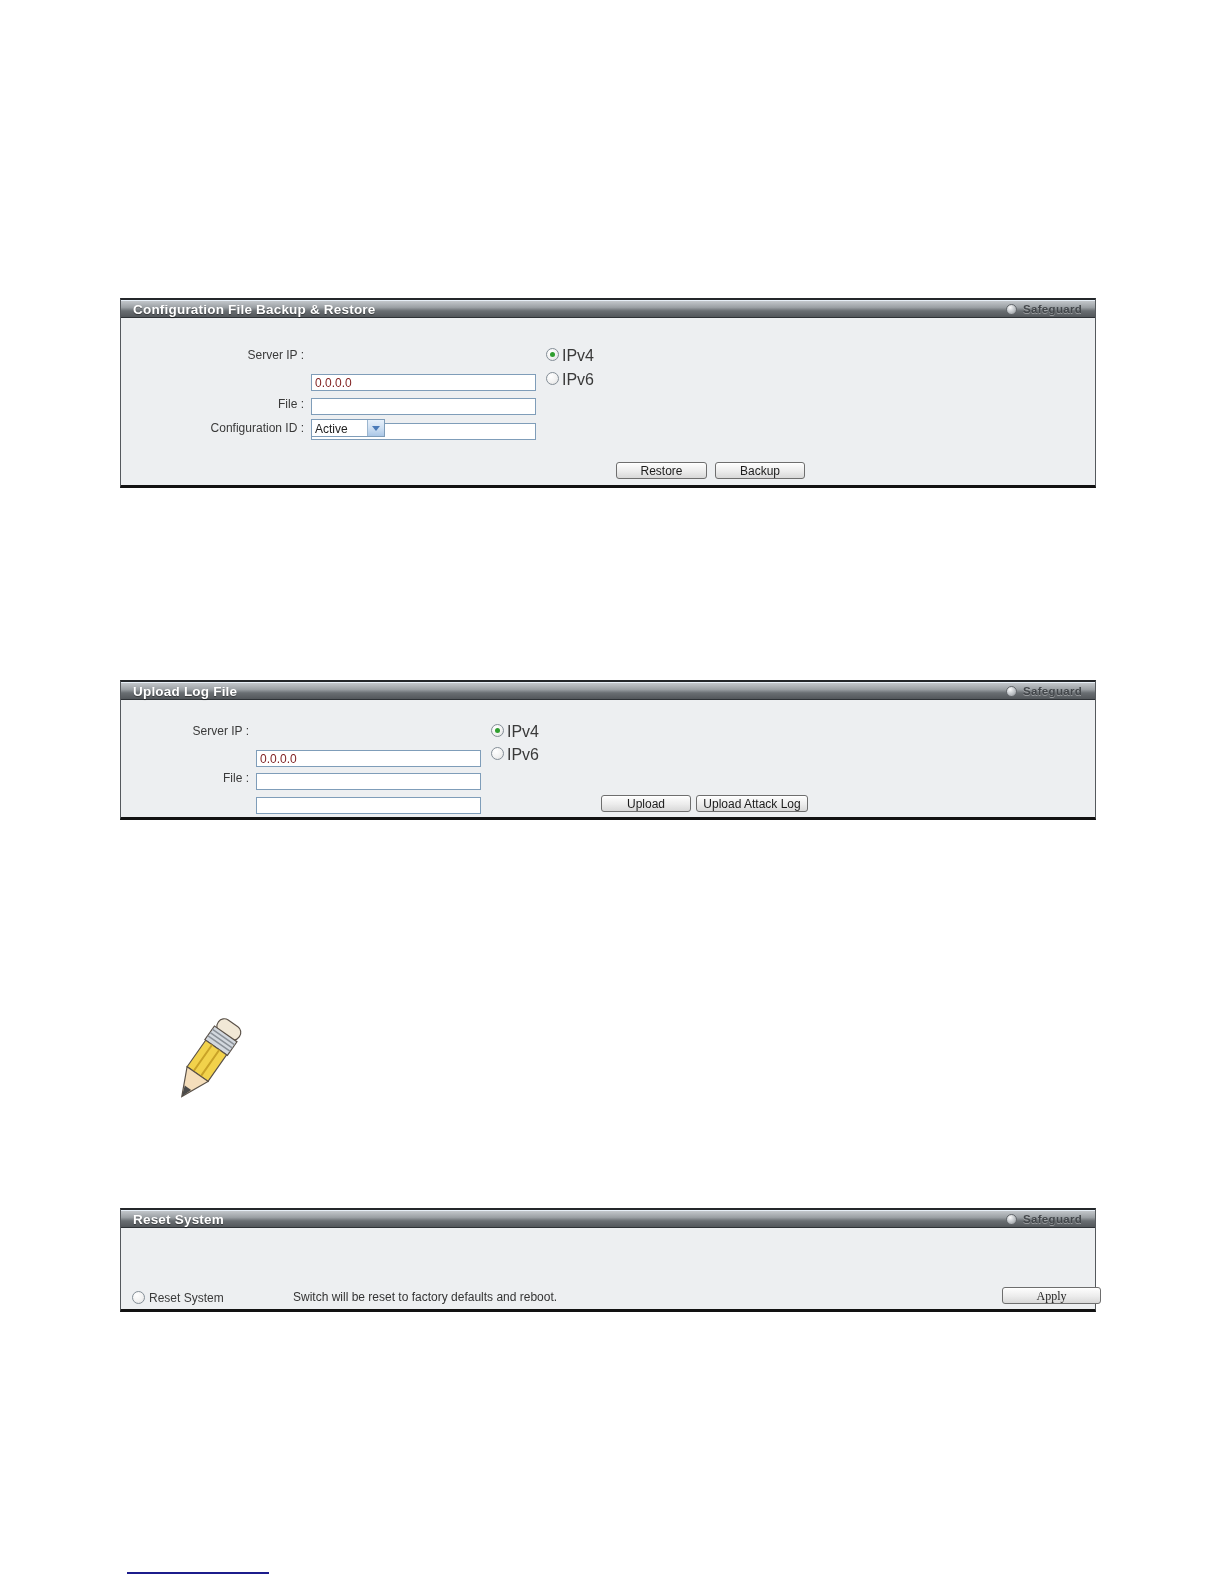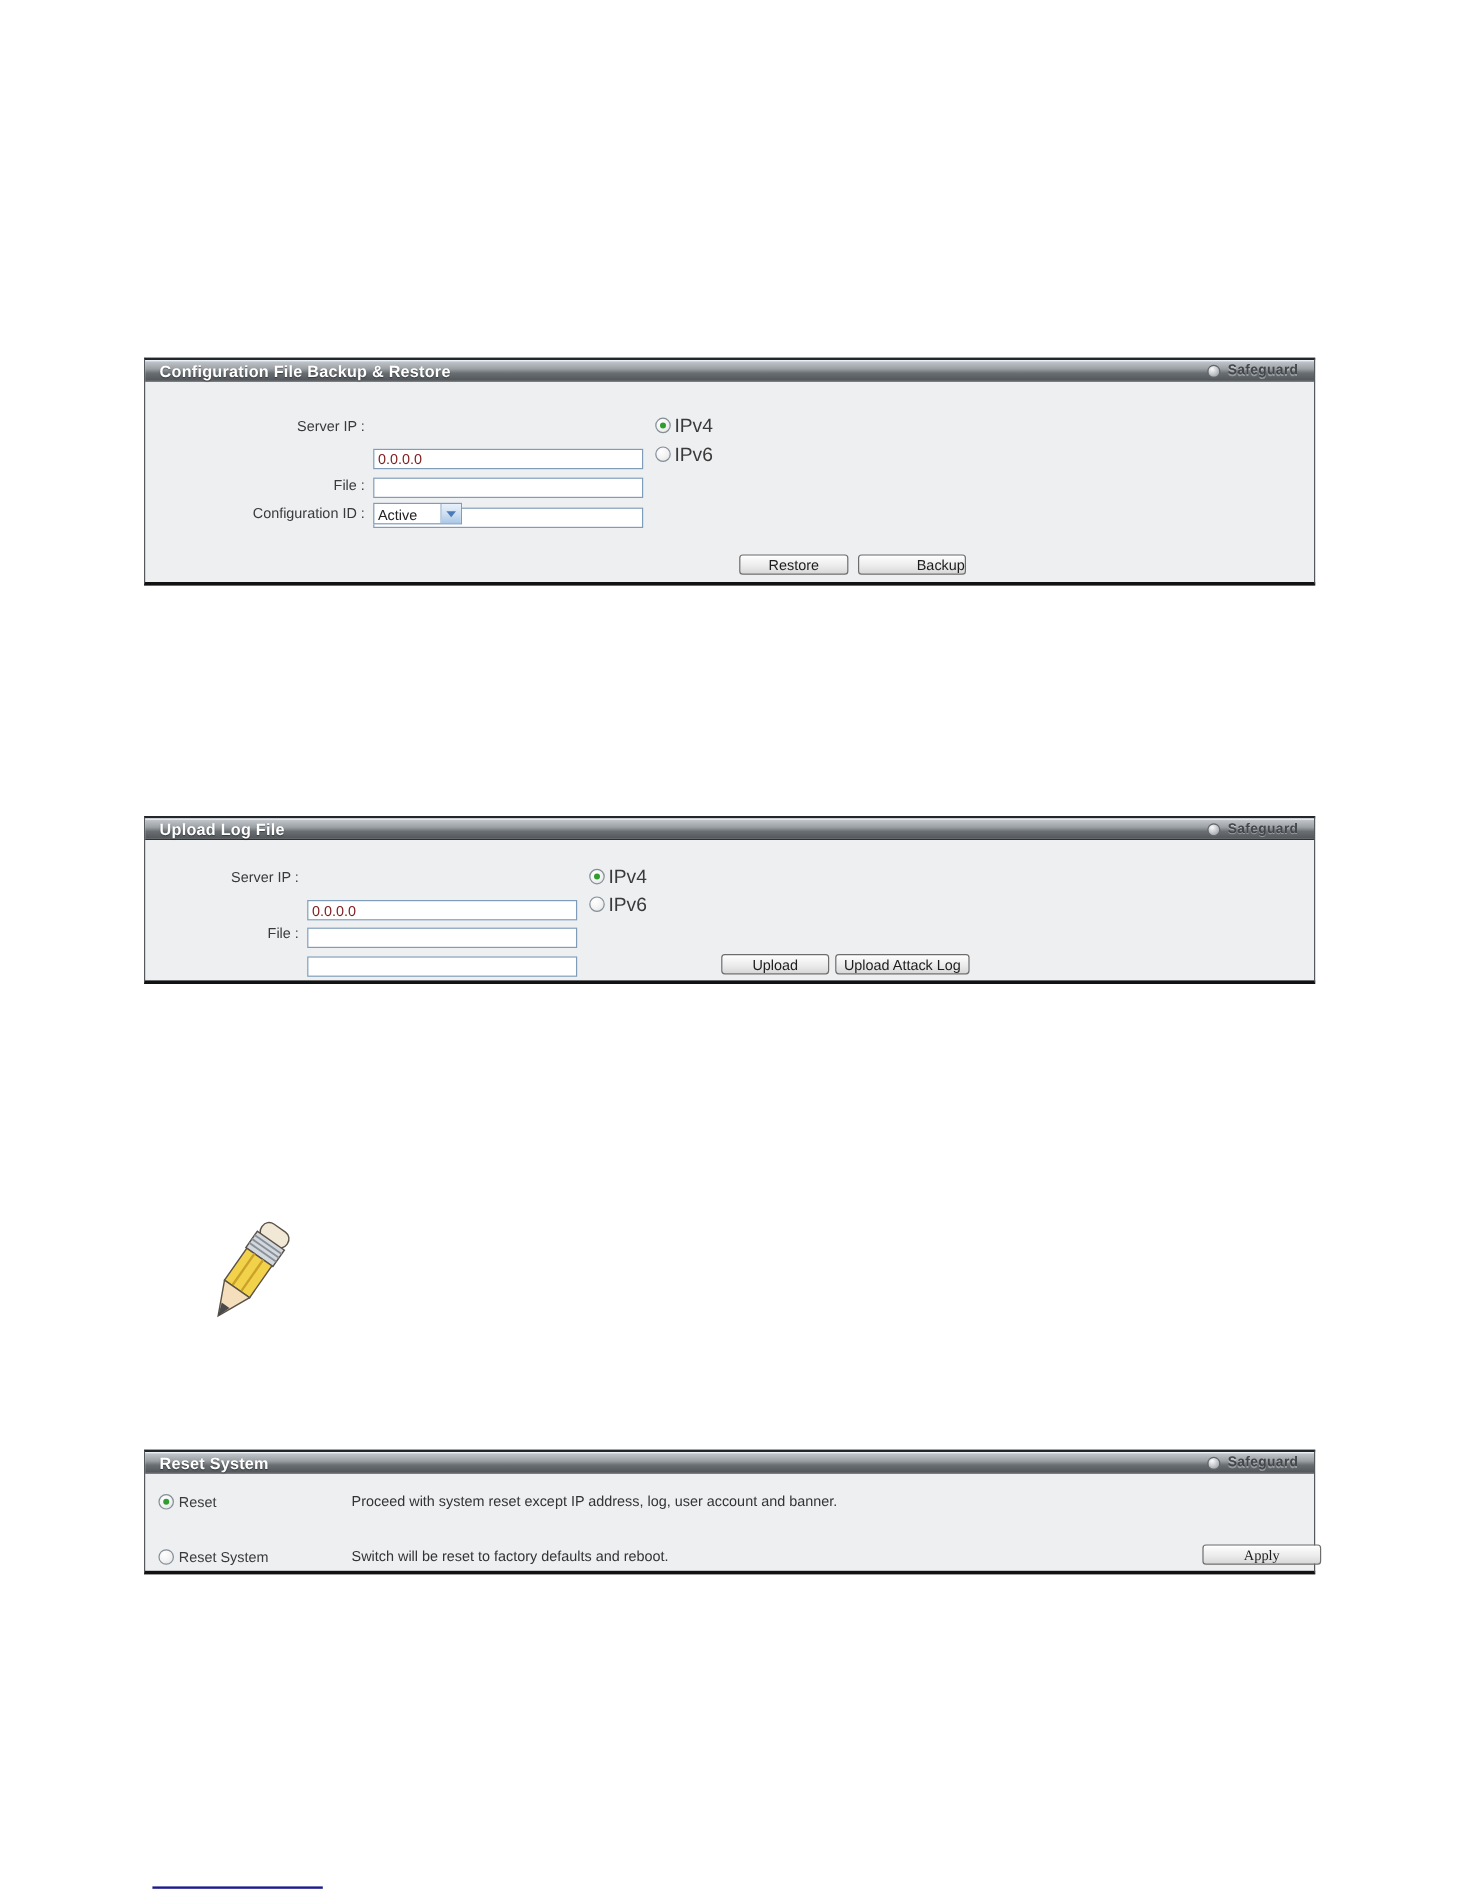--- a/index.html
+++ b/index.html
@@ -143,21 +143,21 @@
     <div class="select" style="left:190px; top:0;">
       <span class="sel-text">Active</span>
       <span class="sel-arrow">
           <i></i>
         </span>
     </div>
   </div>
 
 
   <button class="btn" style="left:457px; top:162px; width:91px;">Restore</button>
-  <button class="btn" style="left:556px; top:162px; width:90px;text-align:right;">Backup</button>
+  <button class="btn" style="left:556px; top:162px; width:90px;">Backup</button>
 </div>
 
 <div class="panel" style="top:680px; height:140px;padding-left:10px;">
   <div class="panel-title">
     <span class="title-text">Upload Log File</span>
     <span class="safeguard">
       <span class="sg-sphere"></span>
       <span class="sg-text">Safeguard</span>
     </span>
   </div>
@@ -200,25 +200,20 @@
 
 <div class="panel" style="top:1208px; height:104px;">
   <div class="panel-title">
     <span class="title-text">Reset System</span>
     <span class="safeguard">
       <span class="sg-sphere"></span>
       <span class="sg-text">Safeguard</span>
     </span>
   </div>
 
-  <div class="opt-row" style="top:34px;">
-    <span class="radio on"></span>
-    <span class="opt-label">Reset</span>
-    <span class="opt-desc">Proceed with system reset except IP address, log, user account and banner.</span>
-  </div>
   <div class="opt-row" style="top:80px;">
     <span class="radio"></span>
     <span class="opt-label">Reset System</span>
     <span class="opt-desc">Switch will be reset to factory defaults and reboot.</span>
   </div>
 
   <button class="btn" style="left:843px; top:77px; width:99px;font-family:Liberation Serif, serif;">Apply</button>
 </div>
 
 <div class="footnote-rule" style="background: rgb(28, 28, 140);"></div>

